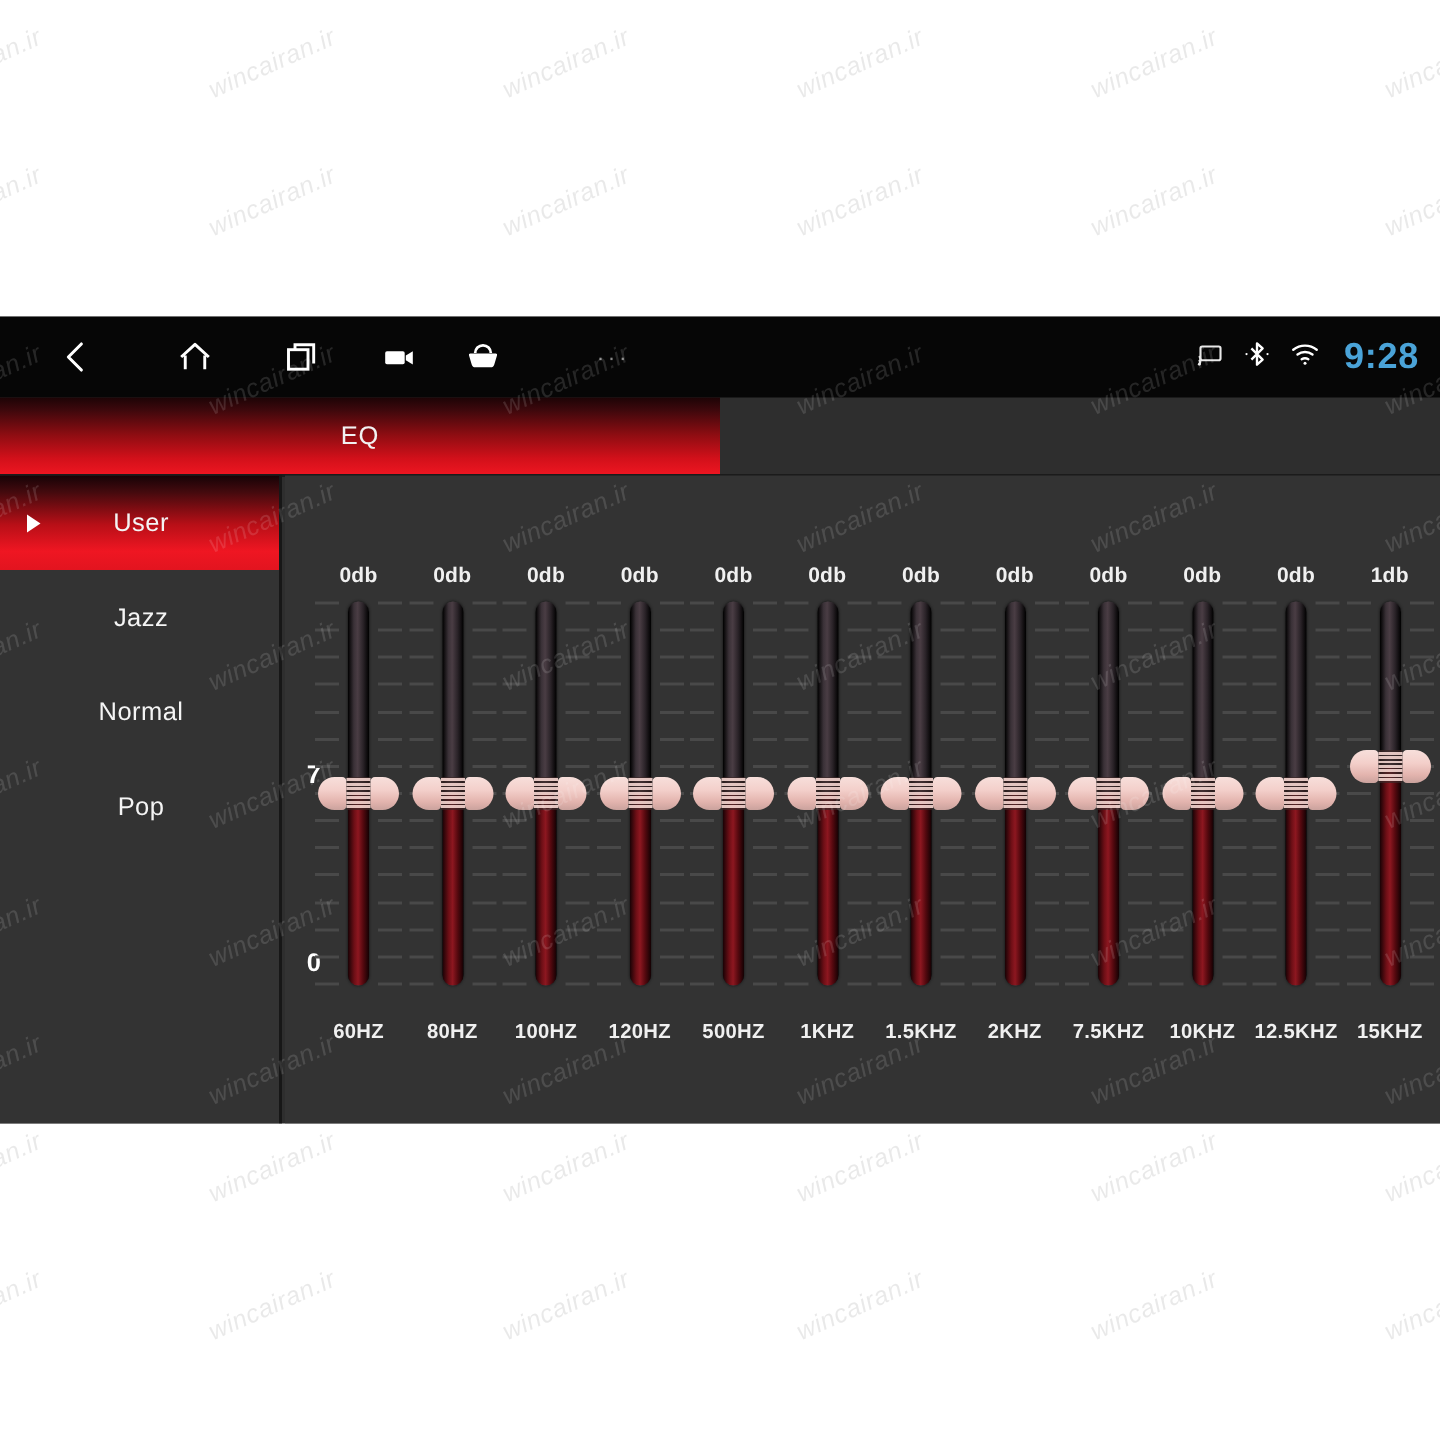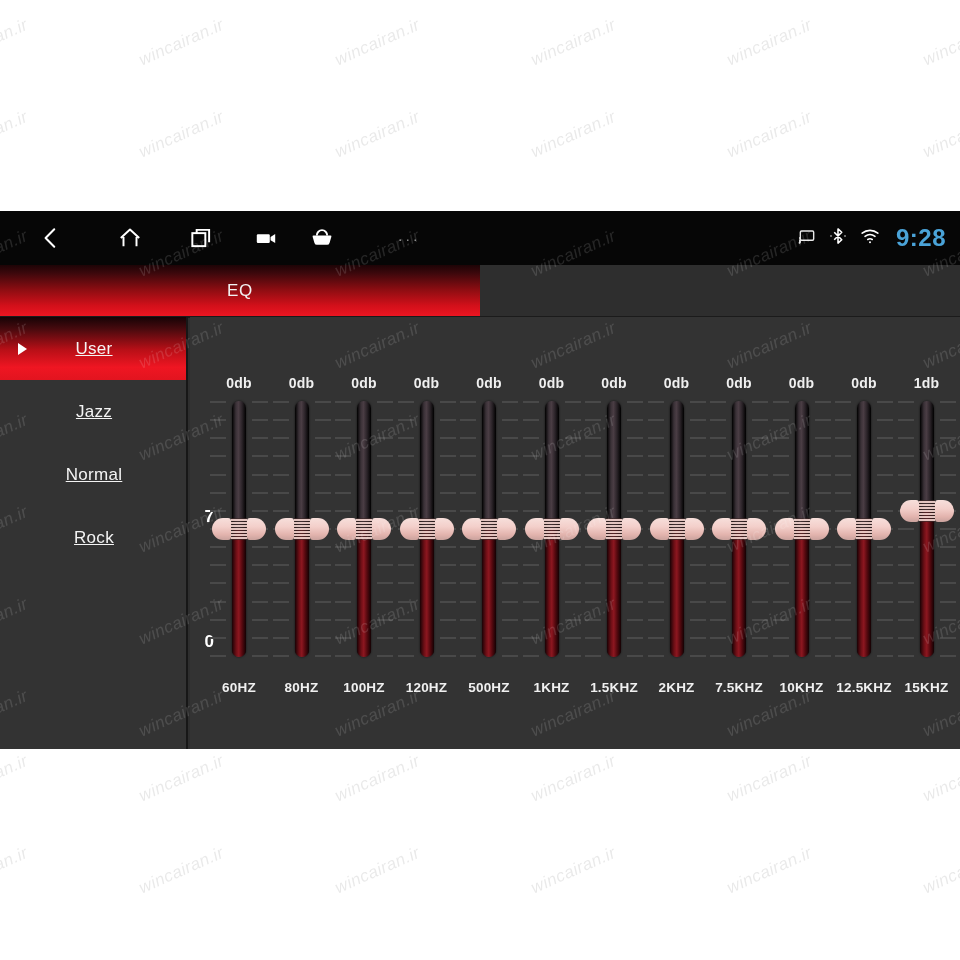--- a/index.html
+++ b/index.html
@@ -59,21 +59,21 @@
   }
 
   
   #sidebar{
     position:absolute;left:0;top:106px;width:188px;height:432px;
     background:#333333;
   }
   .preset{
     position:relative;width:188px;height:63px;
     display:flex;align-items:center;justify-content:center;
-    color:#f4f4f4;font-size:17px;letter-spacing:.3px;text-decoration:underline;
+    color:#f4f4f4;font-size:17px;letter-spacing:.3px;
   }
   .preset.selected{
     background:linear-gradient(to bottom,#160306 0%,#450a0e 18%,#b80f17 52%,#ef1622 80%,#e2141f 100%);
   }
   .preset .arrow{
     position:absolute;left:18px;top:50%;transform:translateY(-50%);
     width:0;height:0;border-left:9px solid #ffffff;
     border-top:6px solid transparent;border-bottom:6px solid transparent;
   }
   #sidebar:after{
@@ -232,21 +232,21 @@
         <span class="arrow"></span>
         <span>User</span>
       </div>
       <div class="preset">
         <span>Jazz</span>
       </div>
       <div class="preset">
         <span>Normal</span>
       </div>
       <div class="preset">
-        <span>Rock</span>
+        <span>Pop</span>
       </div>
     </div>
 
     <div id="eq">
       <div class="axis-lbl" id="ax-7">7</div>
       <div class="axis-lbl" id="ax-0">0</div>
 
       <div id="bands">
           <div class="band" style="left: 18px;">
             <div class="band-val">0db</div>

